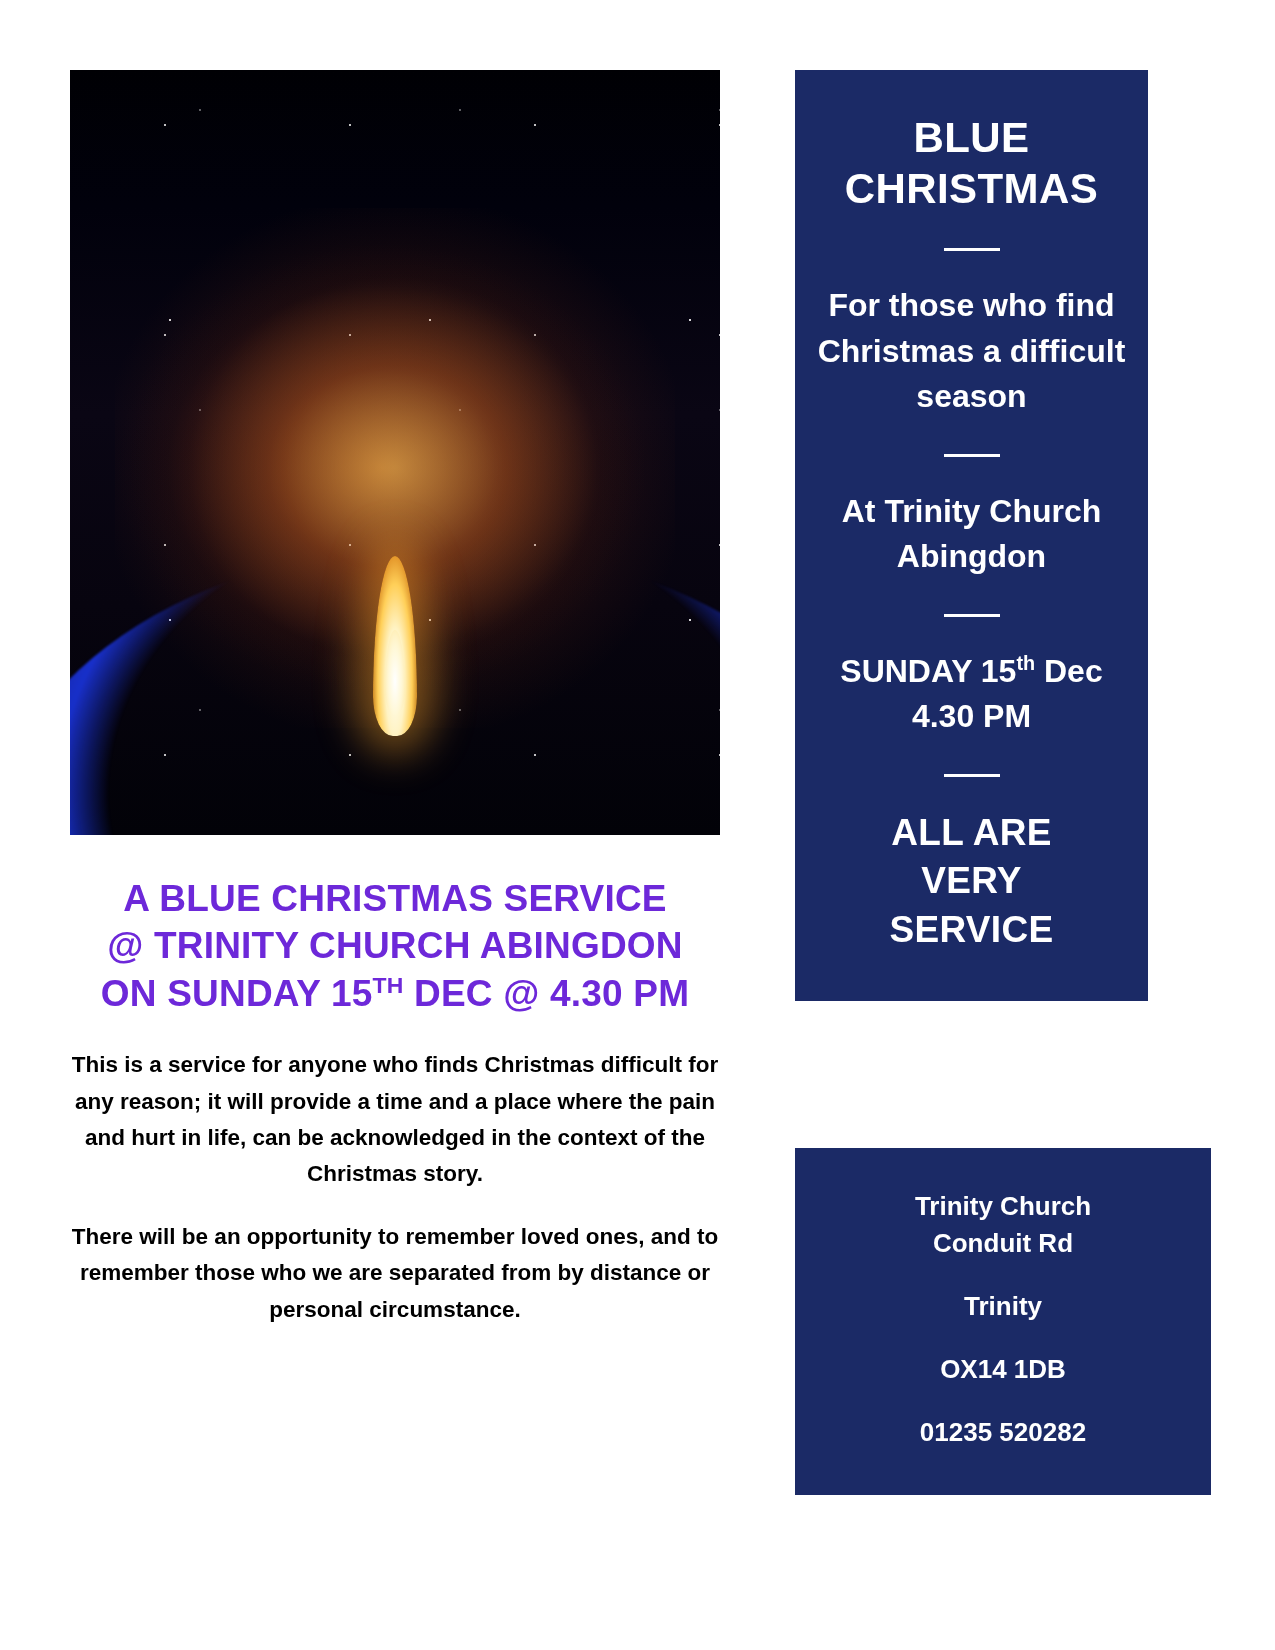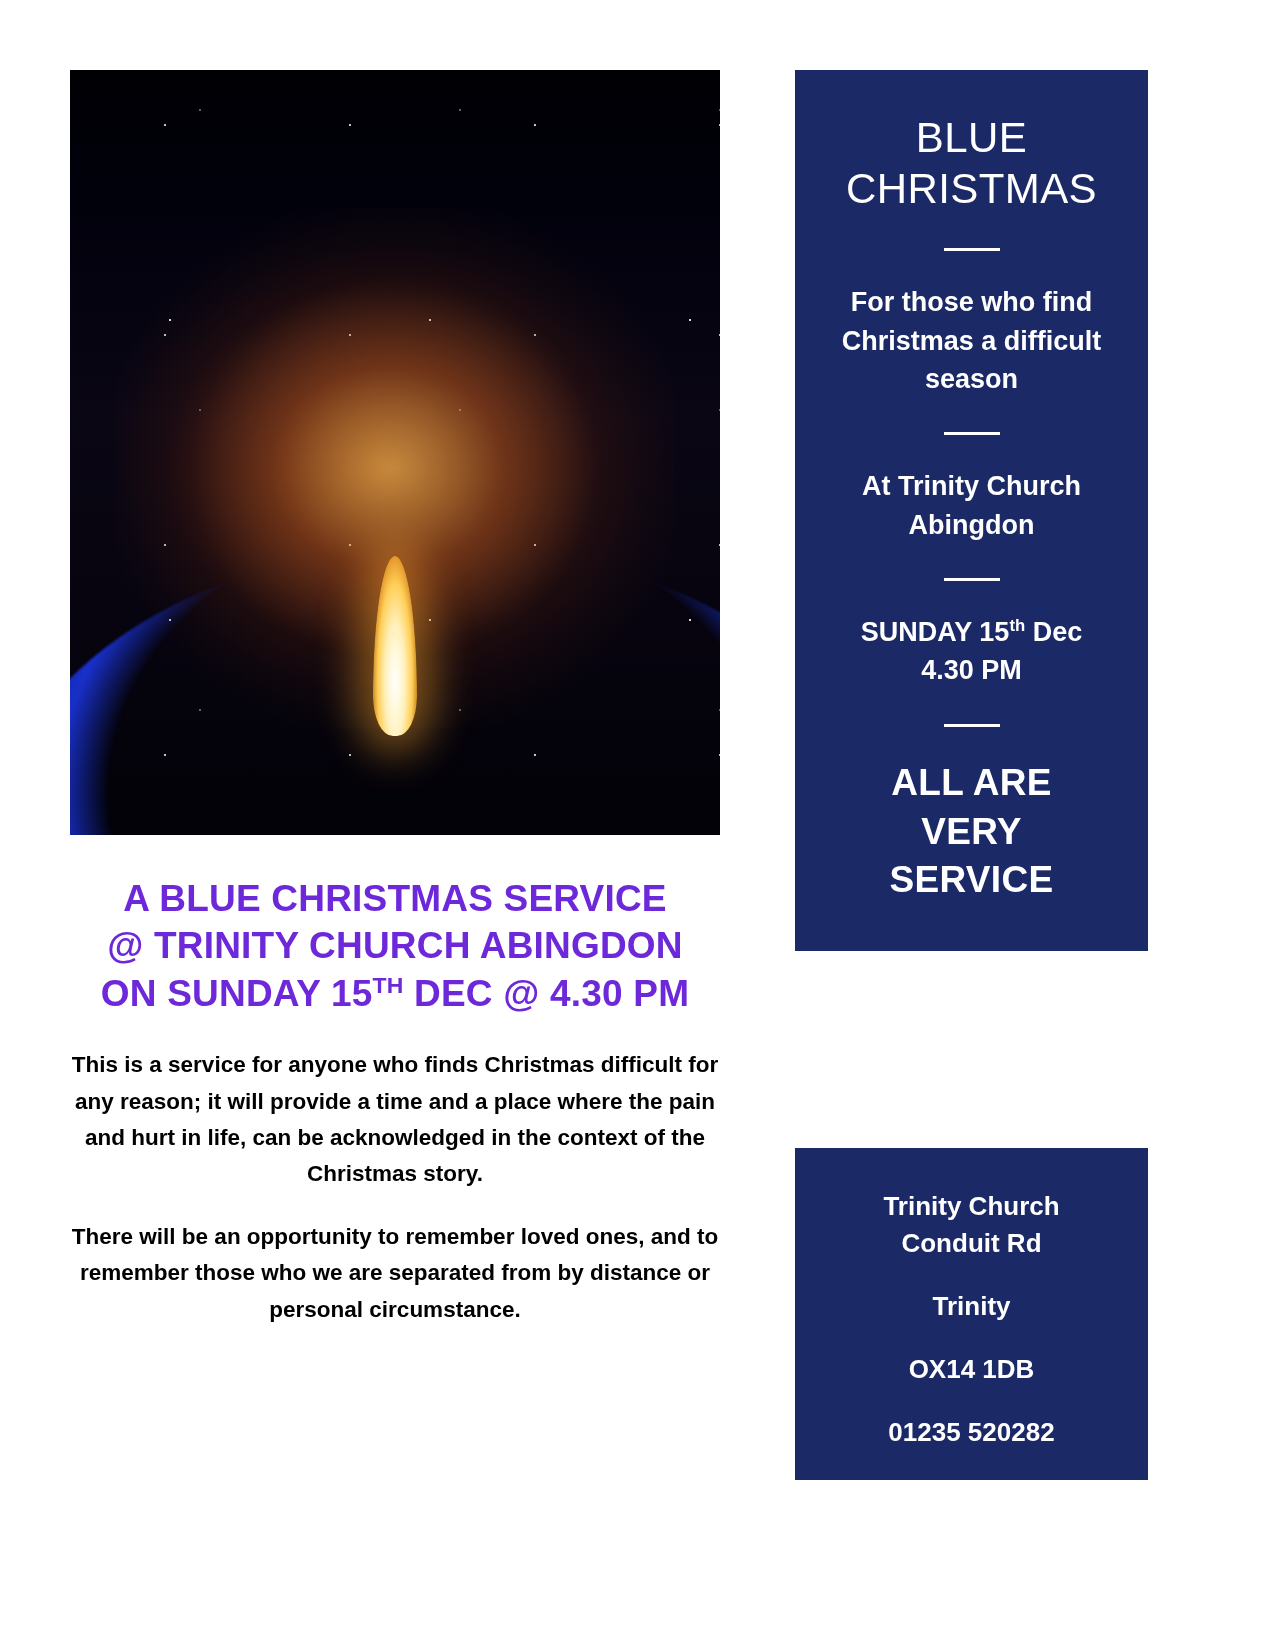--- a/index.html
+++ b/index.html
@@ -158,55 +158,55 @@
     top: 70px;
     width: 353px;
     background: #1b2a66;
     color: #ffffff;
     text-align: center;
     padding: 42px 20px 46px 20px;
     box-sizing: border-box;
   }
   .panel-title {
     font-size: 42px;
-    font-weight: normal;
+    font-weight: bold;
     line-height: 1.22;
     letter-spacing: 0.4px;
   }
   .rule {
     width: 56px;
     height: 3px;
     background: #ffffff;
     margin: 34px auto 32px auto;
   }
   .panel-line {
-    font-size: 27px;
+    font-size: 32px;
     font-weight: bold;
     line-height: 1.42;
   }
   .panel-line sup {
     font-size: 0.62em;
     vertical-align: super;
   }
   .panel-welcome {
     font-size: 37px;
     font-weight: bold;
     line-height: 1.32;
     letter-spacing: 0.3px;
   }
 
   .address-panel {
     position: absolute;
     left: 795px;
     top: 1148px;
-    width: 353px;
+    width: 416px;
     background: #1b2a66;
     color: #ffffff;
     text-align: center;
-    padding: 40px 18px 29px 18px;
+    padding: 40px 18px 44px 18px;
     box-sizing: border-box;
   }
   .addr-line {
     font-size: 26px;
     font-weight: bold;
     line-height: 1.42;
     margin-bottom: 26px;
   }
   .addr-line:last-child { margin-bottom: 0; }
   .addr-line .sub { display: block; }

